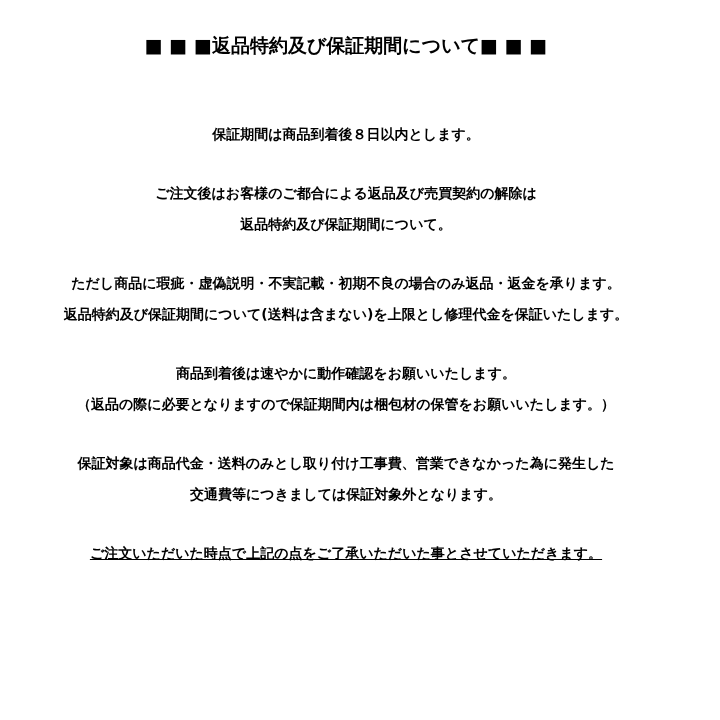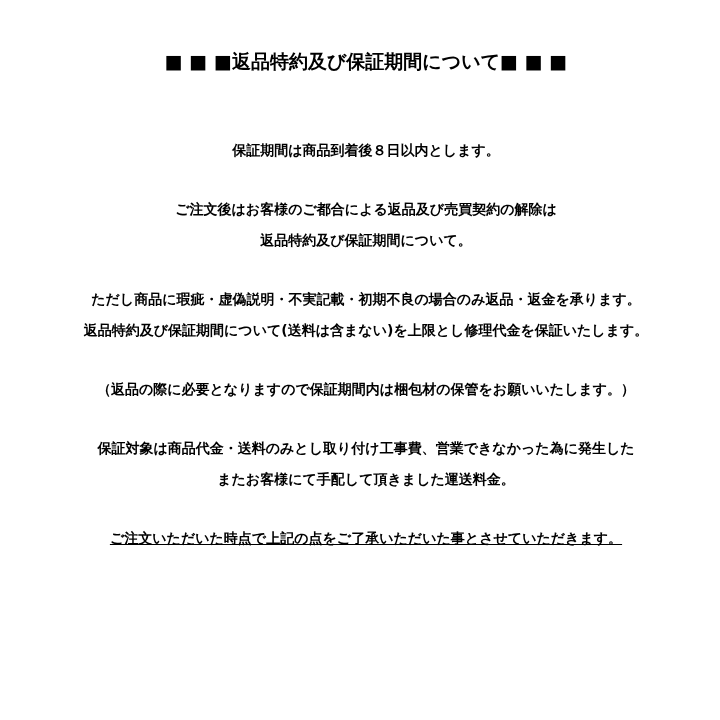--- a/index.html
+++ b/index.html
@@ -10,25 +10,24 @@
     width: 720px;
     height: 720px;
     overflow: hidden;
     background: #ffffff;
     font-family: "DejaVu Sans", "Liberation Sans", sans-serif;
   }
   .page {
     width: 692px;
     height: 720px;
     box-sizing: border-box;
-    padding-top: 45px;
+    padding-top: 29px;
     text-align: center;
     color: #000000;
     overflow: hidden;
-    margin-left: 20px;
   }
   .title {
     font-size: 19px;
     font-weight: 700;
     line-height: 32px;
     margin: 0 0 58px 0;
     white-space: nowrap;
   }
   .para {
     margin: 0 0 28px 0;
@@ -59,25 +58,26 @@
     <div class="line">ご注文後はお客様のご都合による返品及び売買契約の解除は</div>
     <div class="line">返品特約及び保証期間について。</div>
   </div>
 
   <div class="para">
     <div class="line">ただし商品に瑕疵・虚偽説明・不実記載・初期不良の場合のみ返品・返金を承ります。</div>
     <div class="line">返品特約及び保証期間について(送料は含まない)を上限とし修理代金を保証いたします。</div>
   </div>
 
   <div class="para">
+    <div class="line">商品到着後は速やかに動作確認をお願いいたします。</div>
     <div class="line">（返品の際に必要となりますので保証期間内は梱包材の保管をお願いいたします。）</div>
   </div>
 
   <div class="para">
     <div class="line">保証対象は商品代金・送料のみとし取り付け工事費、営業できなかった為に発生した</div>
-    <div class="line">またお客様にて手配して頂きました運送料金。</div>
+    <div class="line">交通費等につきましては保証対象外となります。</div>
   </div>
 
   <div class="para">
     <div class="line">ご注文いただいた時点で上記の点をご了承いただいた事とさせていただきます。</div>
   </div>
 
 </div>
 
 </body></html>

